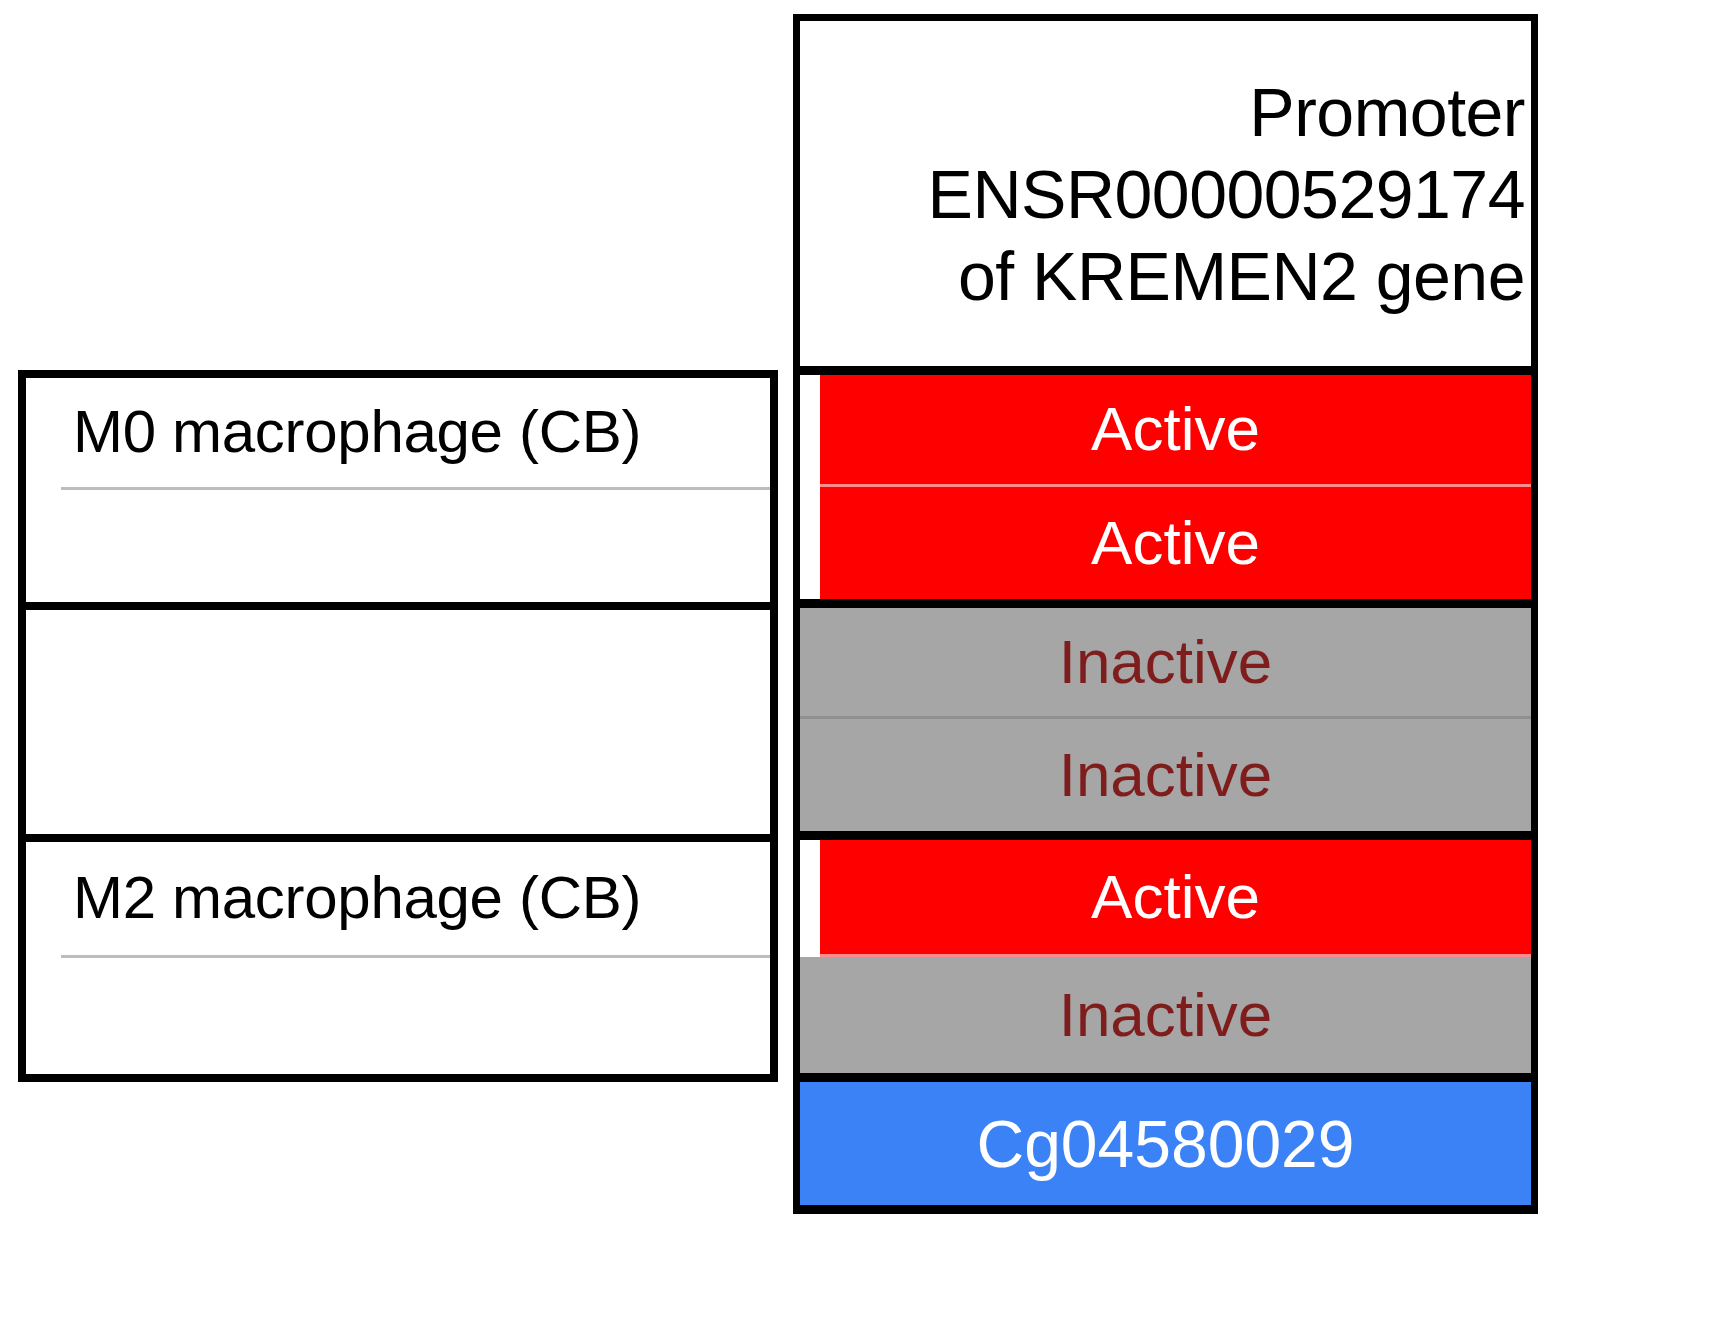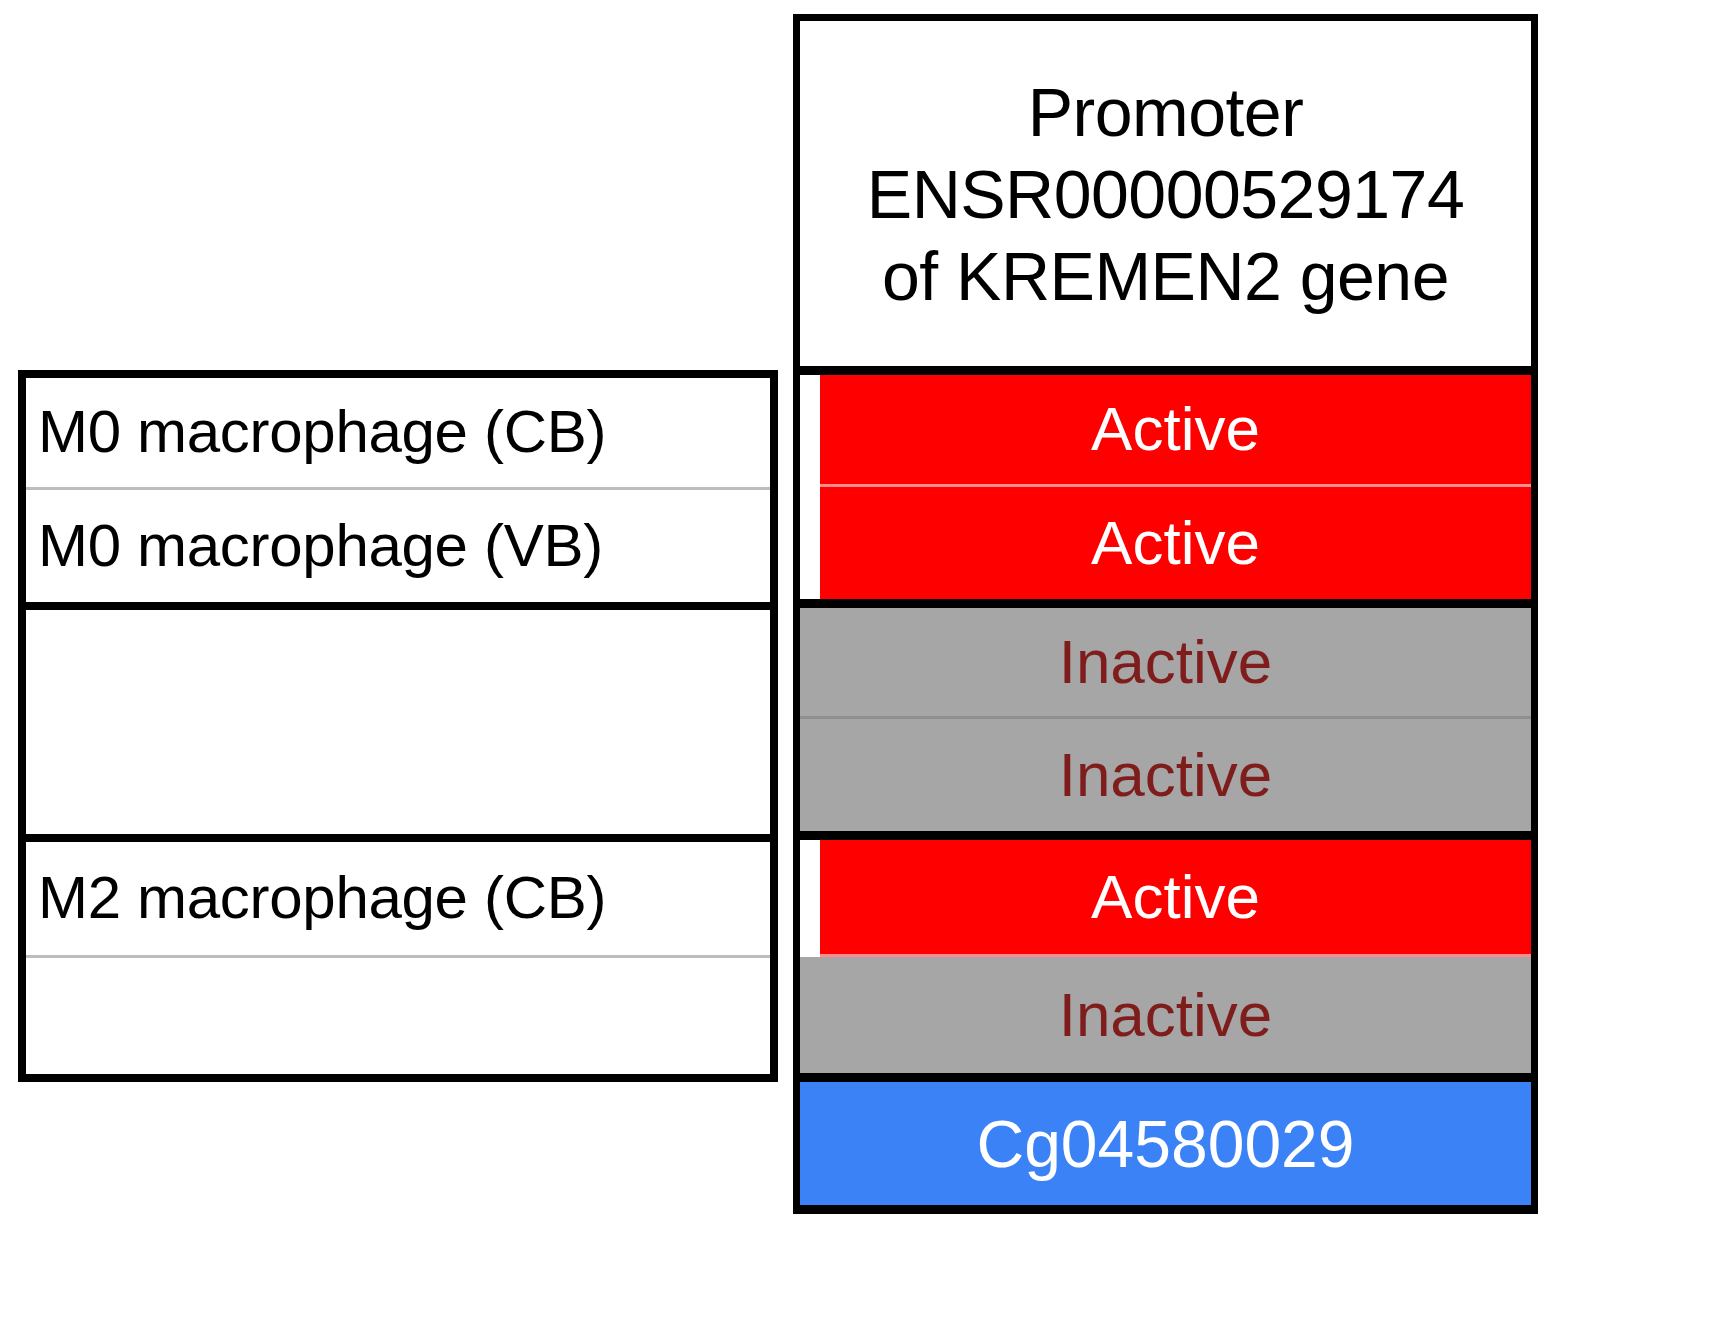--- a/index.html
+++ b/index.html
@@ -28,21 +28,21 @@
     left: 793px;
     top: 14px;
     width: 745px;
     height: 352px;
     box-sizing: border-box;
     background: #ffffff;
     border: 7px solid #000000;
     border-bottom: none;
     display: flex;
     flex-direction: column;
-    align-items: center;
+    align-items: flex-end;
     justify-content: center;
     padding: 0 6px;
   }
   .header-line {
     font-size: 68px;
     line-height: 82px;
     white-space: nowrap;
     text-align: center;
     letter-spacing: -0.5px;
   }
@@ -73,20 +73,21 @@
     display: flex;
     align-items: center;
     padding-left: 12px;
     font-size: 60px;
     line-height: 1;
     white-space: nowrap;
     letter-spacing: -0.3px;
   }
   .label-cell.first {
     border-bottom: 3px solid #bdbdbd;
+    margin-left: 35px;
   }
 
   
   .data-col {
     position: absolute;
     left: 793px;
     top: 366px;
     width: 745px;
     height: 716px;
     box-sizing: border-box;
@@ -158,21 +159,20 @@
   <div class="header-cell">
     <div class="header-line">Promoter</div>
     <div class="header-line">ENSR00000529174</div>
     <div class="header-line">of KREMEN2 gene</div>
   </div>
 
   <div class="label-col">
 
     <div class="label-group">
       <div class="label-cell first">M0 macrophage (CB)</div>
-      <div class="label-cell">M0 macrophage (VB)</div>
     </div>
 
     <div class="label-group">
     </div>
 
     <div class="label-group">
       <div class="label-cell first">M2 macrophage (CB)</div>
     </div>
 
   </div>

